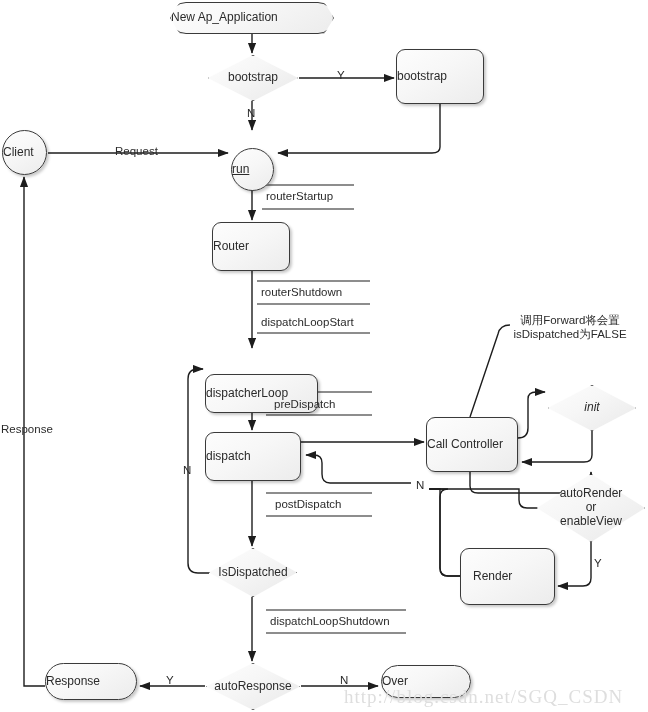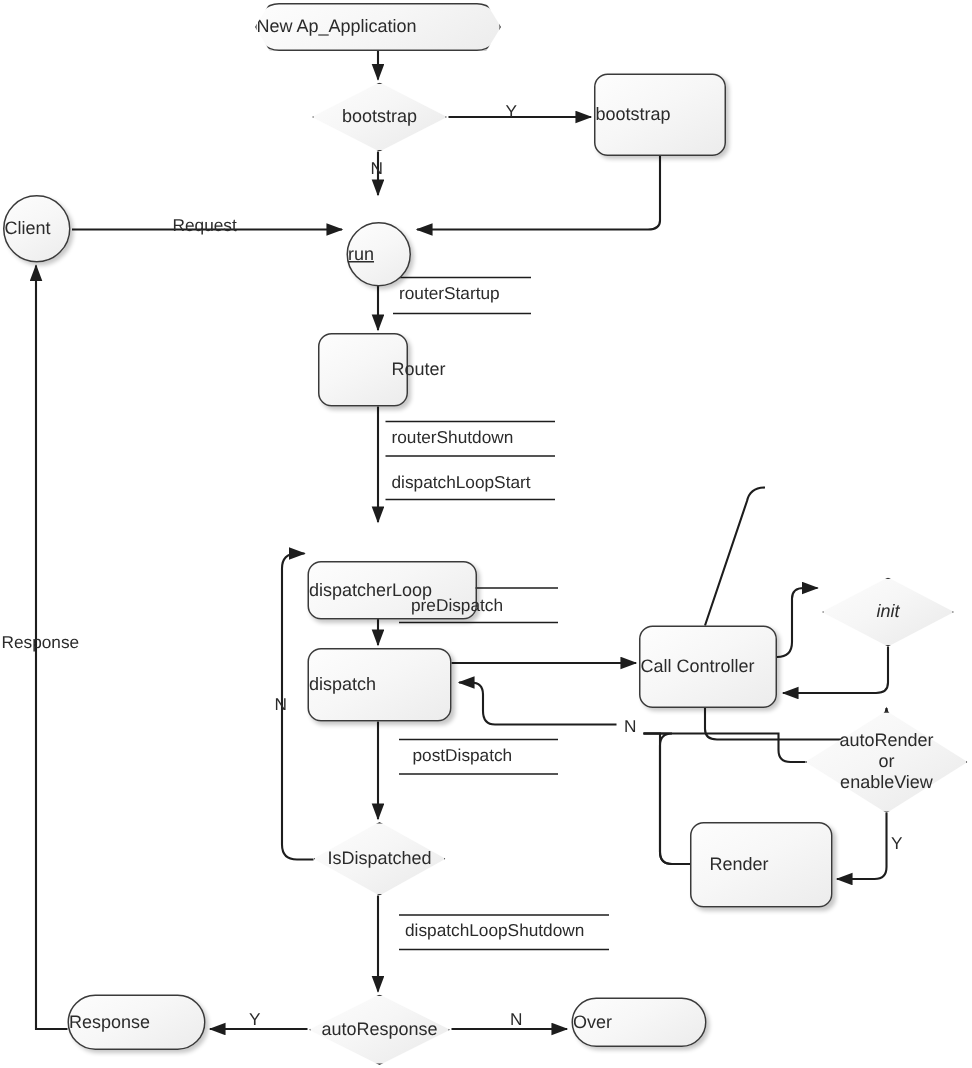--- a/index.html
+++ b/index.html
@@ -97,21 +97,21 @@
       </div>
       <div class="node rect" style="left: 396px; top: 49px; width: 88px; height: 55px;">
         <span>bootstrap</span>
       </div>
       <div class="node circle" style="left: 2px; top: 130px; width: 45px; height: 45px;">
         <span>Client</span>
       </div>
       <div class="node circle" style="left: 231px; top: 148px; width: 43px; height: 43px; text-decoration: underline;">
         <span>run</span>
       </div>
-      <div class="node rect" style="left: 212px; top: 222px; width: 60px; height: 49px; padding-left: 48px;">
+      <div class="node rect" style="left: 212px; top: 222px; width: 78px; height: 49px;">
         <span>Router</span>
       </div>
       <div class="node rect" style="left: 205px; top: 350px; width: 113px; height: 39px; margin-top: 24px;">
         <span>dispatcherLoop</span>
       </div>
       <div class="node rect" style="left: 205px; top: 432px; width: 96px; height: 49px;">
         <span>dispatch</span>
       </div>
       <div class="node diamond" style="left: 209px; top: 548px; width: 88px; height: 49px;">
         <div class="dsurface"></div>
@@ -155,14 +155,17 @@
       <div class="elabel" style="left: 274px; top: 398px;">preDispatch</div>
       <div class="elabel" style="left: 275px; top: 498px;">postDispatch</div>
       <div class="elabel" style="left: 183px; top: 464px;">N</div>
       <div class="elabel" style="left: 270px; top: 615px;">dispatchLoopShutdown</div>
       <div class="elabel" style="left: 166px; top: 674px;">Y</div>
       <div class="elabel" style="left: 340px; top: 674px;">N</div>
       <div class="elabel" style="left: 416px; top: 479px;">N</div>
       <div class="elabel" style="left: 594px; top: 557px;">Y</div>
     </div>
 
+  <div class="notebox" id="note-forward" style="left: 508px; top: 313px; width: 124px;">调用Forward将会置
+isDispatched为FALSE</div>
 
+  <div class="watermark" style="left:344px;top:686px;">http://blog.csdn.net/SGQ_CSDN</div>
 </div>
 
 </body></html>

